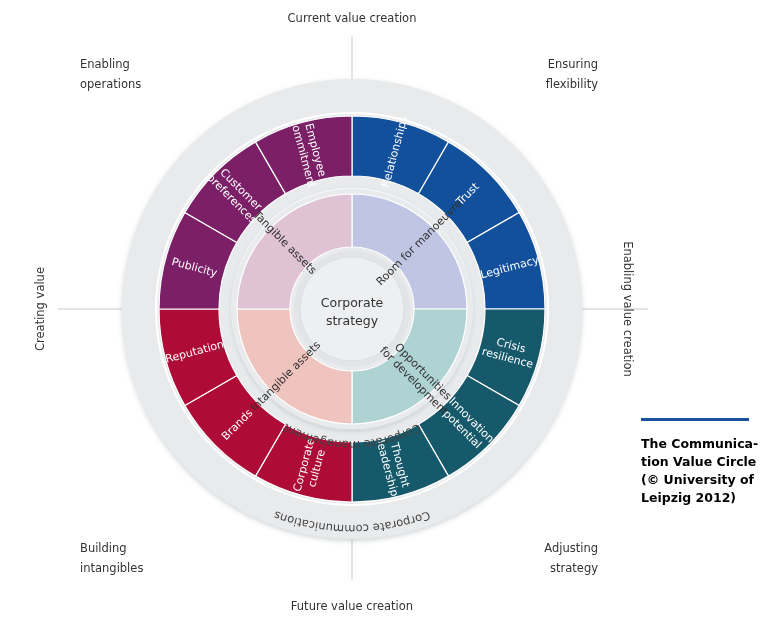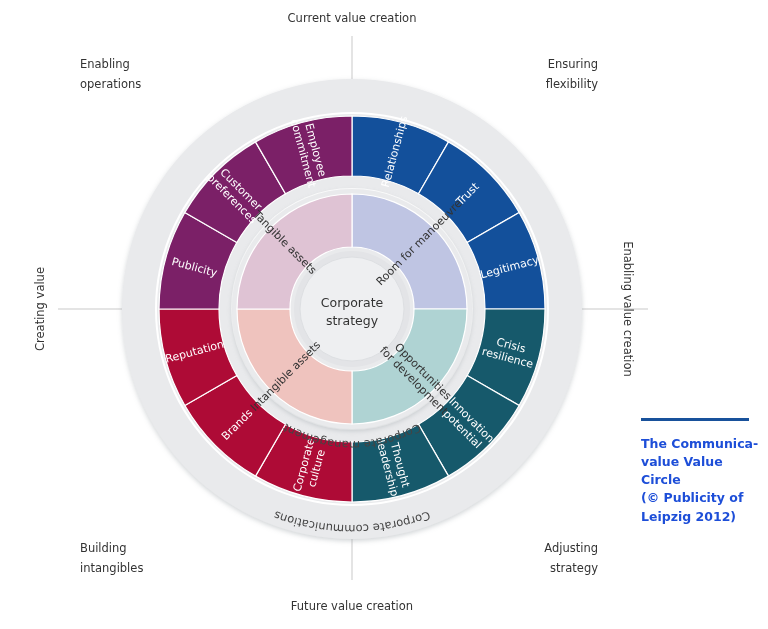--- a/index.html
+++ b/index.html
@@ -57,21 +57,21 @@
     top: 418px;
     width: 120px;
   }
   #caption .rule {
     width: 108px;
     height: 3px;
     background: #18519b;
     margin-bottom: 14px;
   }
   #caption .txt {
-    color: #1d4ed8;
+    color: #000000;
     font-size: 12.5px;
     line-height: 1.45;
     font-weight: bold;
     font-family: "DejaVu Sans", "Liberation Sans", sans-serif;
   }
 </style>
 </head>
 <body>
 
 <div id="stage">
@@ -254,17 +254,17 @@
       <text x="80" y="572" class="corner-label" text-anchor="start">intangibles</text>
       <text x="598" y="552" class="corner-label" text-anchor="end">Adjusting</text>
       <text x="598" y="572" class="corner-label" text-anchor="end">strategy</text>
     </svg>
 </div>
 
 <div id="caption">
   <div class="rule"></div>
   <div class="txt">
     <div>The Communica-</div>
-    <div>value Value Circle</div>
-    <div>(© Publicity of</div>
+    <div>tion Value Circle</div>
+    <div>(© University of</div>
     <div>Leipzig 2012)</div>
   </div>
 </div>
 
 </body></html>

